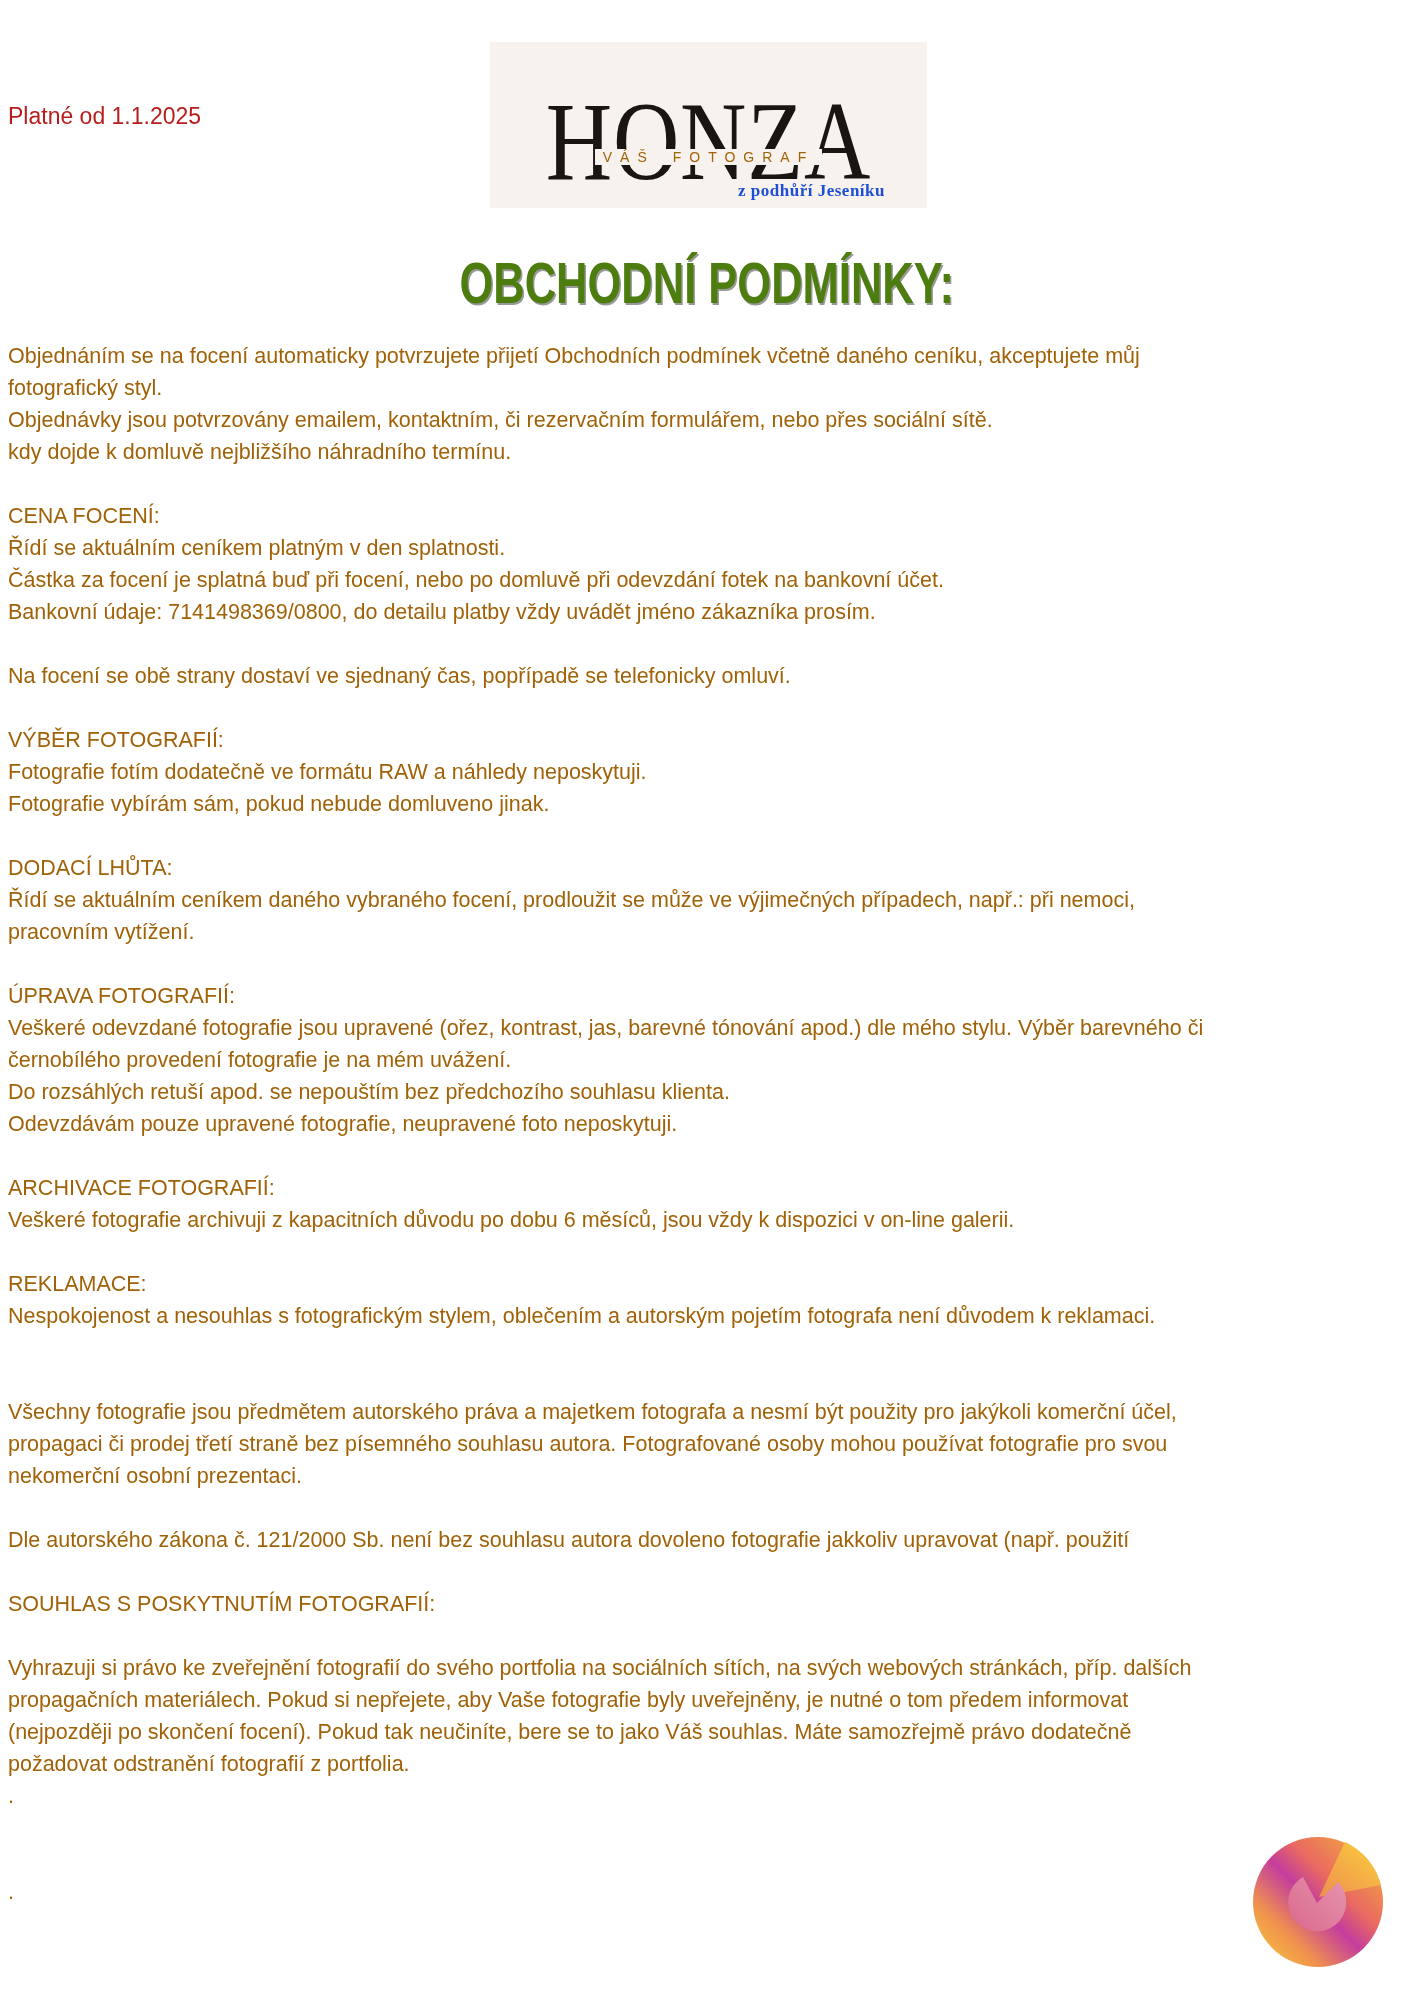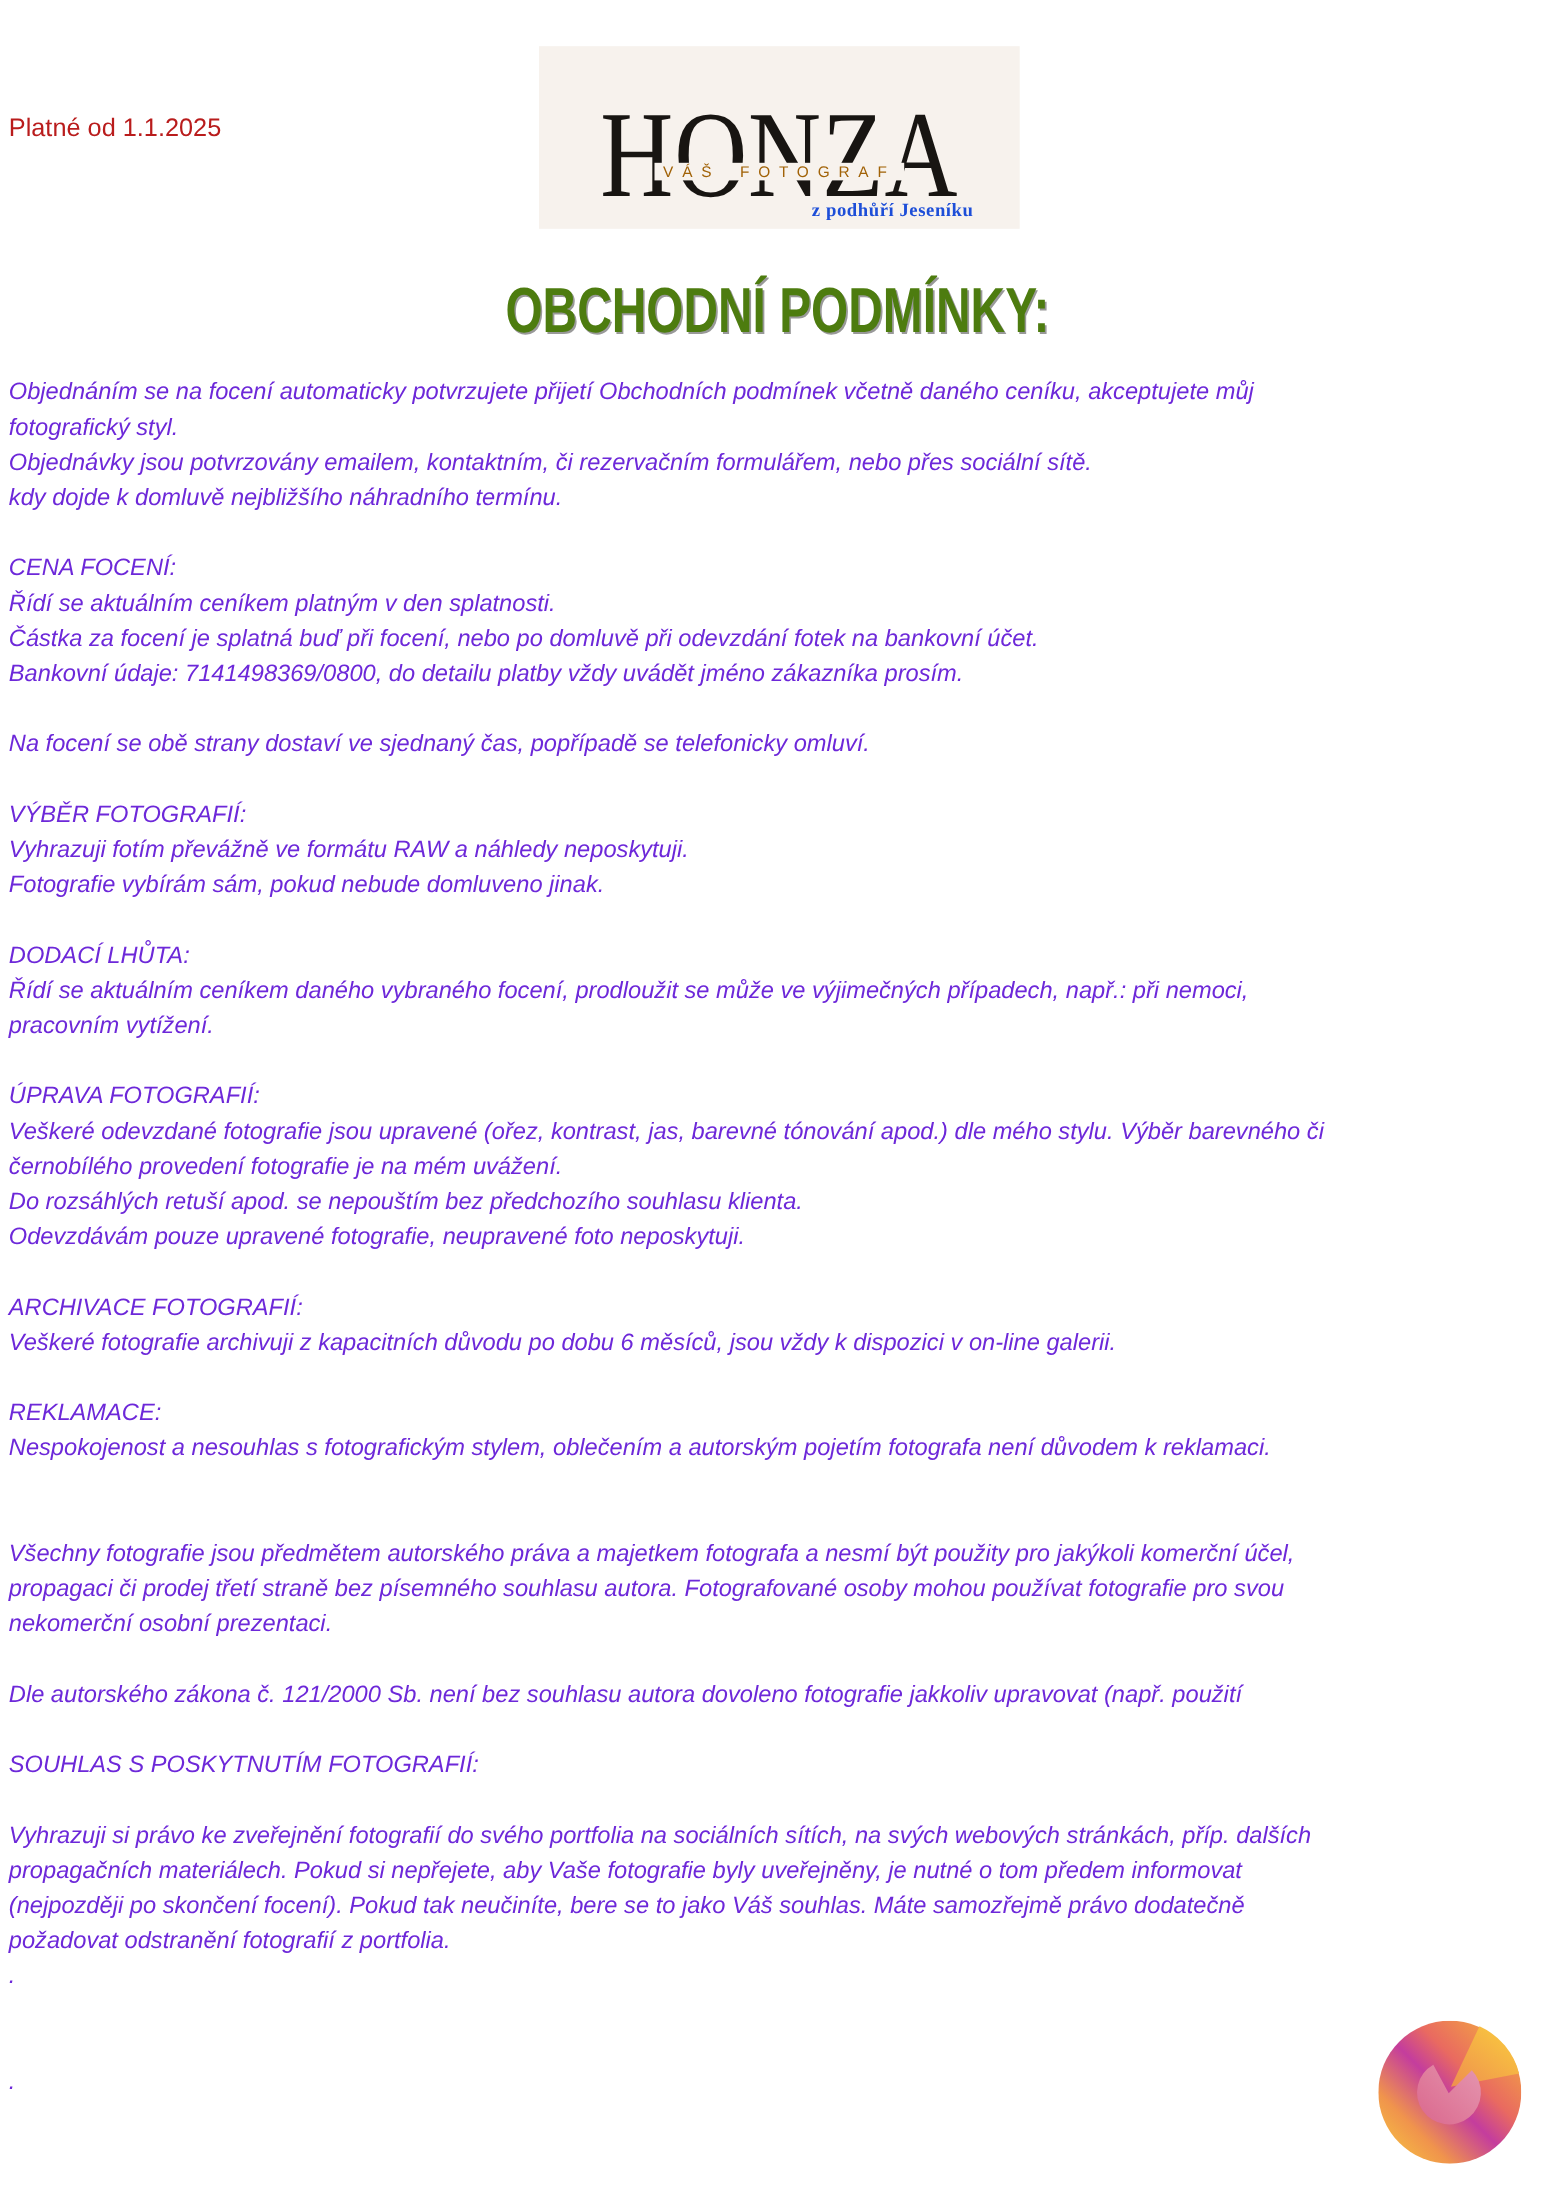--- a/index.html
+++ b/index.html
@@ -37,21 +37,21 @@
     position:absolute; left:0; right:0; top:253px; margin:0; text-align:center;
     font-size:58px; line-height:60px; font-weight:bold; color:#4d7c0f;
     white-space:nowrap;
   }
   .page-title .squeeze {
     display:inline-block; transform:scaleX(0.75); transform-origin:center;
     text-shadow:2px 2px 0 rgba(70,70,70,0.55);
   }
   .doc {
     position:absolute; left:8px; top:340px; width:1398px;
-    font-size:21.5px; line-height:32px; color:#6d28d9;font-style:italic;
+    font-size:21.5px; line-height:32px; color:#a16207;
   }
   .doc .line { height:32px; white-space:nowrap; }
   .footer-logo {
     position:absolute; left:1253px; top:1837px; width:130px; height:130px;
   }
 </style>
 </head>
 <body>
 
 <div class="page">
@@ -75,21 +75,21 @@
       <div class="line">kdy dojde k domluvě nejbližšího náhradního termínu.</div>
       <div class="line">&nbsp;</div>
       <div class="line">CENA FOCENÍ:</div>
       <div class="line">Řídí se aktuálním ceníkem platným v den splatnosti.</div>
       <div class="line">Částka za focení je splatná buď při focení, nebo po domluvě při odevzdání fotek na bankovní účet.</div>
       <div class="line">Bankovní údaje: 7141498369/0800, do detailu platby vždy uvádět jméno zákazníka prosím.</div>
       <div class="line">&nbsp;</div>
       <div class="line">Na focení se obě strany dostaví ve sjednaný čas, popřípadě se telefonicky omluví.</div>
       <div class="line">&nbsp;</div>
       <div class="line">VÝBĚR FOTOGRAFIÍ:</div>
-      <div class="line">Vyhrazuji fotím převážně ve formátu RAW a náhledy neposkytuji.</div>
+      <div class="line">Fotografie fotím dodatečně ve formátu RAW a náhledy neposkytuji.</div>
       <div class="line">Fotografie vybírám sám, pokud nebude domluveno jinak.</div>
       <div class="line">&nbsp;</div>
       <div class="line">DODACÍ LHŮTA:</div>
       <div class="line">Řídí se aktuálním ceníkem daného vybraného focení, prodloužit se může ve výjimečných případech, např.: při nemoci,</div>
       <div class="line">pracovním vytížení.</div>
       <div class="line">&nbsp;</div>
       <div class="line">ÚPRAVA FOTOGRAFIÍ:</div>
       <div class="line">Veškeré odevzdané fotografie jsou upravené (ořez, kontrast, jas, barevné tónování apod.) dle mého stylu. Výběr barevného či</div>
       <div class="line">černobílého provedení fotografie je na mém uvážení.</div>
       <div class="line">Do rozsáhlých retuší apod. se nepouštím bez předchozího souhlasu klienta.</div>

